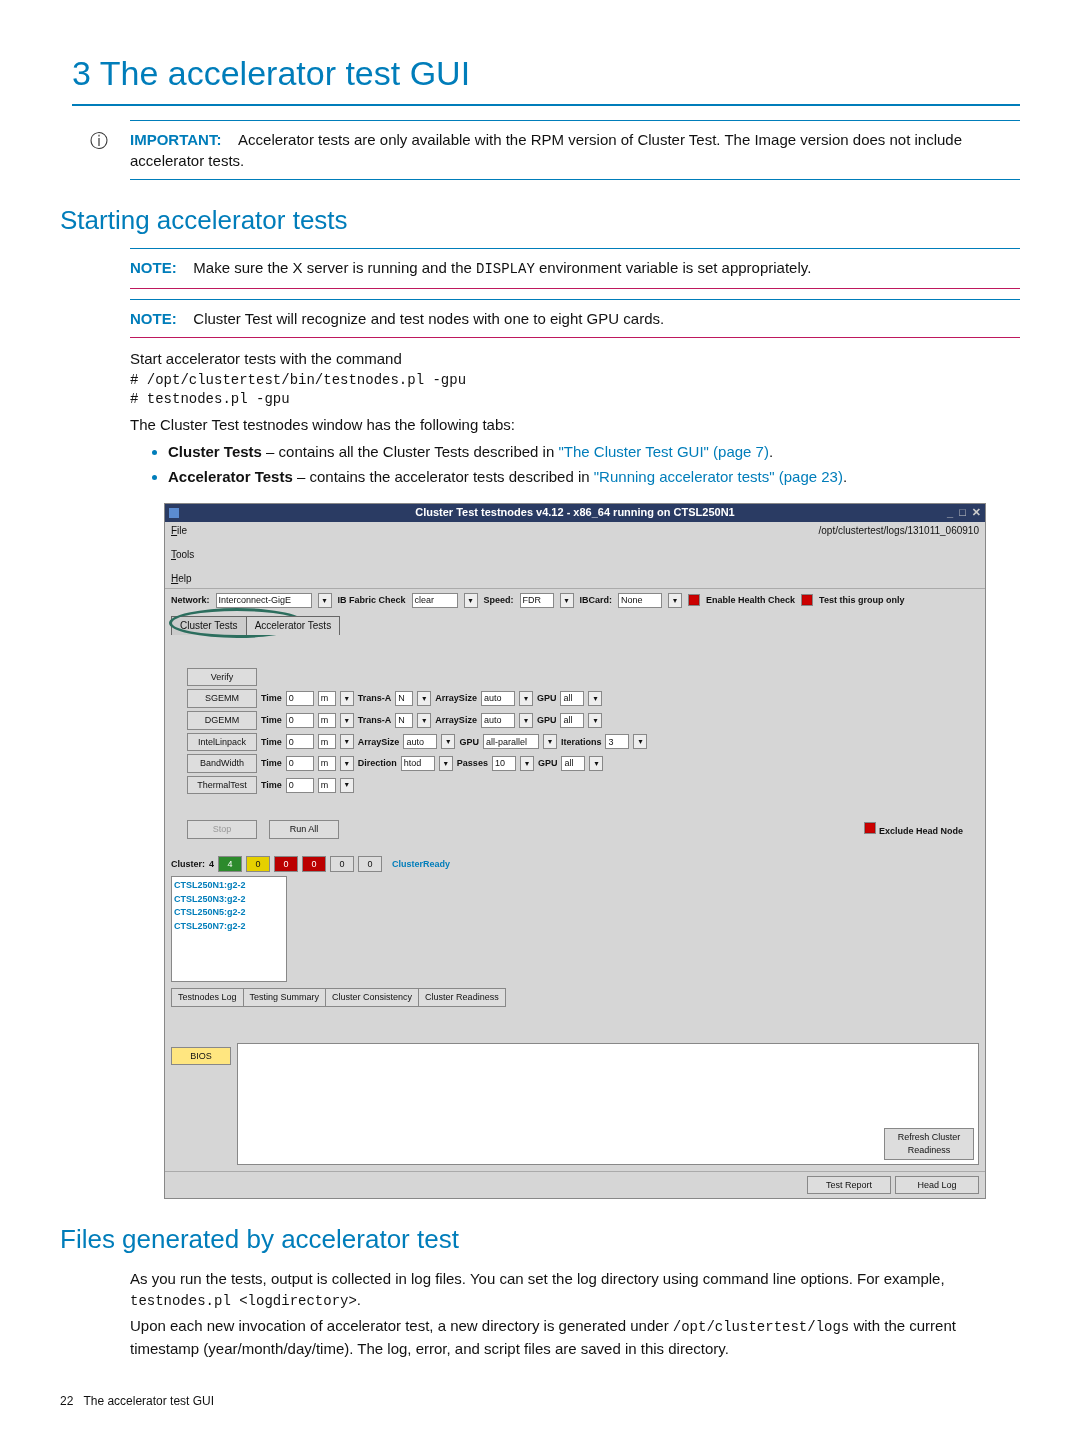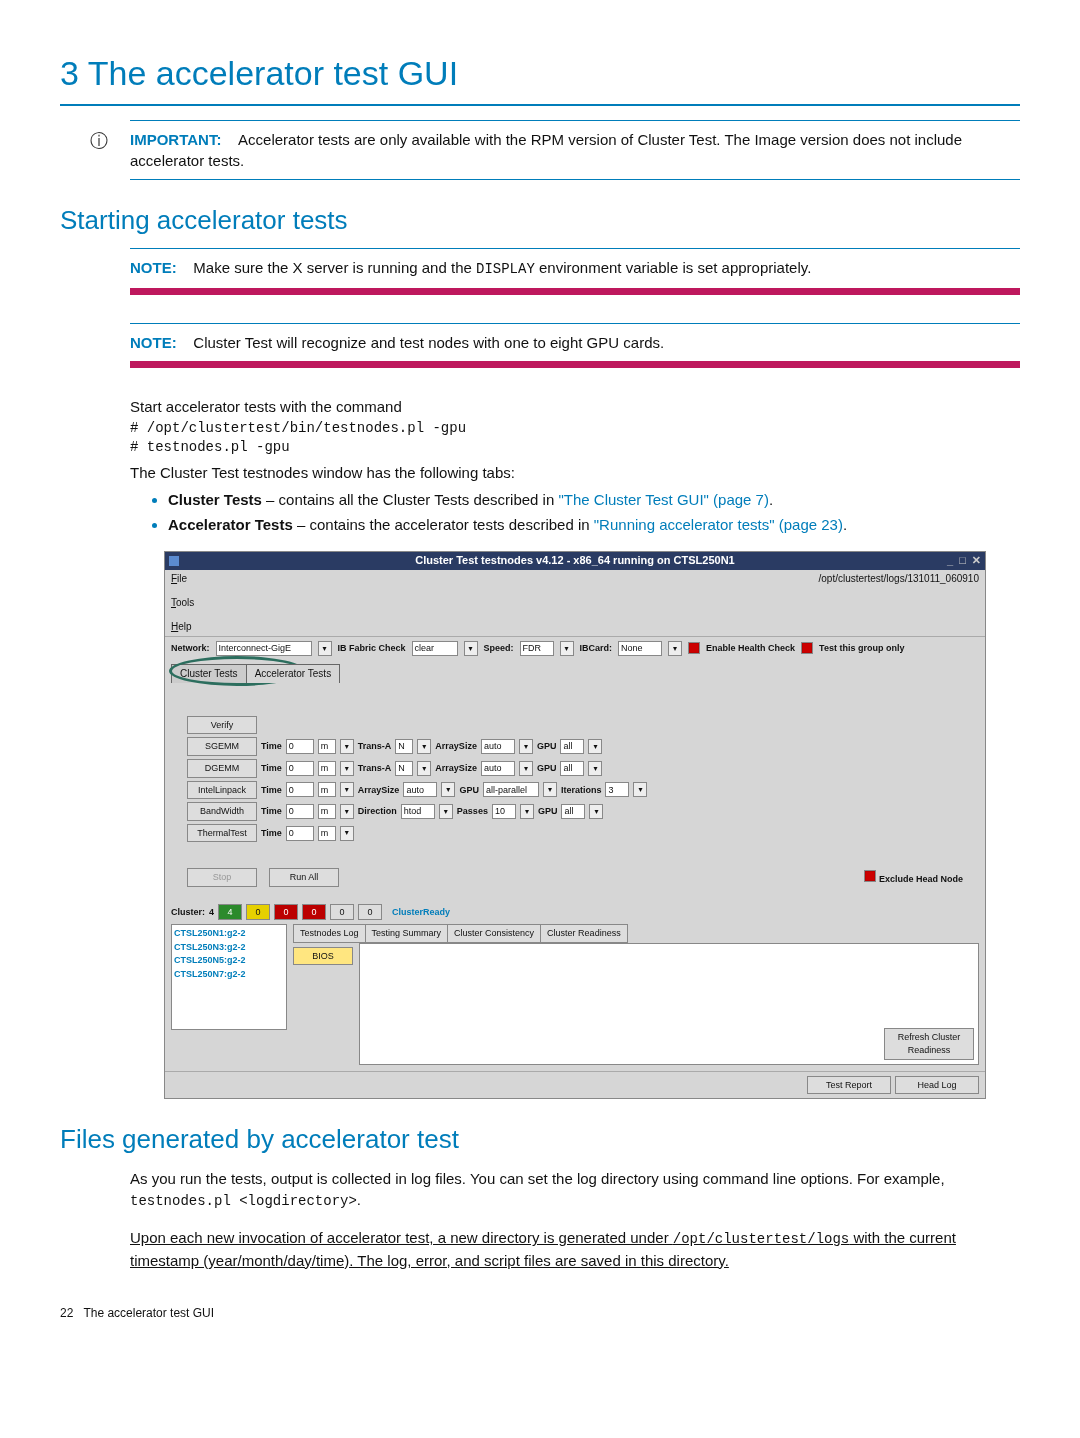--- a/index.html
+++ b/index.html
@@ -11,21 +11,21 @@
     width: 1080px;
     box-sizing: border-box;
     color: #111;
   }
   h1 {
     color: #007dba;
     font-weight: 300;
     font-size: 34px;
     border-bottom: 2px solid #007dba;
     padding-bottom: 6px;
-    margin: 0 0 14px 0;
+    margin: 0 0 14px 12px;
   }
   h2 {
     color: #007dba;
     font-weight: 300;
     font-size: 26px;
     margin: 22px 0 10px 0;
   }
   .content {
     margin-left: 70px;
   }
@@ -38,23 +38,23 @@
   }
   .icon-circle {
     position: absolute;
     left: -40px;
     top: 8px;
     font-size: 18px;
     color: #333;
   }
   .note-box {
     border-top: 1px solid #007dba;
-    border-bottom: 7px solid #be185d;
+    border-bottom: 1px solid #be185d;
     padding: 8px 0;
-    margin-bottom: 28px;
+    margin-bottom: 10px;
   }
   .label-imp {
     color: #007dba;
     font-weight: bold;
   }
   .mono {
     font-family: "Courier New", monospace;
     font-size: 14px;
   }
   .bold { font-weight: bold; }
@@ -293,28 +293,28 @@
       <span class="lbl9">Cluster:</span>
       <span class="lbl9">4</span>
       <span class="cbox green">4</span>
       <span class="cbox yellow">0</span>
       <span class="cbox red">0</span>
       <span class="cbox red">0</span>
       <span class="cbox grey">0</span>
       <span class="cbox grey">0</span>
       <span class="lbl9" style="color:#007dba;font-weight:bold;margin-left:6px;">ClusterReady</span>
     </div>
-    <div style="display:flex;gap:6px;padding:0 6px 6px 6px;">
+    <div style="display:flex;gap:6px;padding:0 6px 6px 6px;flex-direction:column;">
       <div class="nodelist">
         <div>CTSL250N1:g2-2</div>
         <div>CTSL250N3:g2-2</div>
         <div>CTSL250N5:g2-2</div>
         <div>CTSL250N7:g2-2</div>
       </div>
-      <div style="flex:1;display:flex;flex-direction:column;">
+      <div style="flex:1;display:flex;flex-direction:column;gap:36px;">
         <div class="subtabs">
           <div class="subtab">Testnodes Log</div>
           <div class="subtab">Testing Summary</div>
           <div class="subtab">Cluster Consistency</div>
           <div class="subtab">Cluster Readiness</div>
         </div>
         <div style="display:flex;gap:6px;flex:1;">
           <div style="display:flex;flex-direction:column;gap:4px;padding-top:4px;">
             <div class="btnsm" style="background:#ffe680;width:46px">BIOS</div>
           </div>
@@ -329,20 +329,20 @@
       <div class="btnsm" style="width:70px">Head Log</div>
     </div>
   </div>
 </div>
 
 <h2>Files generated by accelerator test</h2>
 <div class="content">
   <p style="margin:4px 0;">
     <span>As you run the tests, output is collected in log files. You can set the log directory using command line options. For example, </span><span class="mono">testnodes.pl &lt;logdirectory&gt;</span><span>.</span>
   </p>
-  <p style="margin:16px 0;text-decoration:underline;">
+  <p style="margin:4px 0;">
     <span>Upon each new invocation of accelerator test, a new directory is generated under </span><span class="mono">/opt/clustertest/logs</span><span> with the current timestamp (year/month/day/time). The log, error, and script files are saved in this directory.</span>
   </p>
 </div>
 
 <div class="footer">
   <span>22</span>&nbsp;&nbsp;&nbsp;<span>The accelerator test GUI</span>
 </div>
 
 </body></html>

